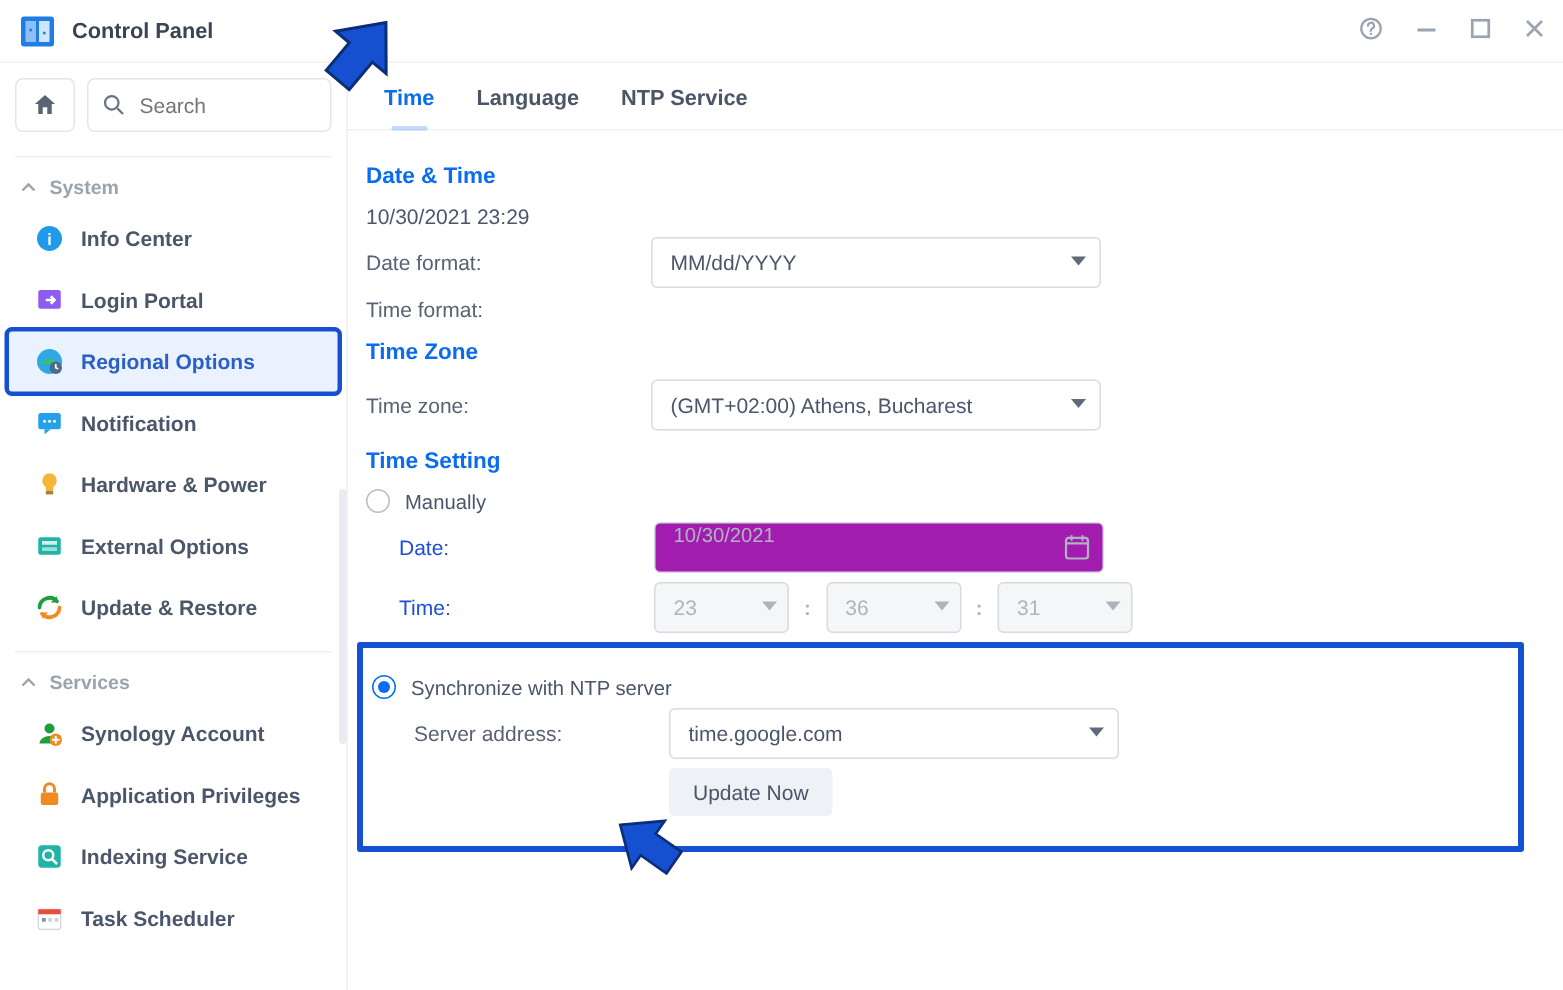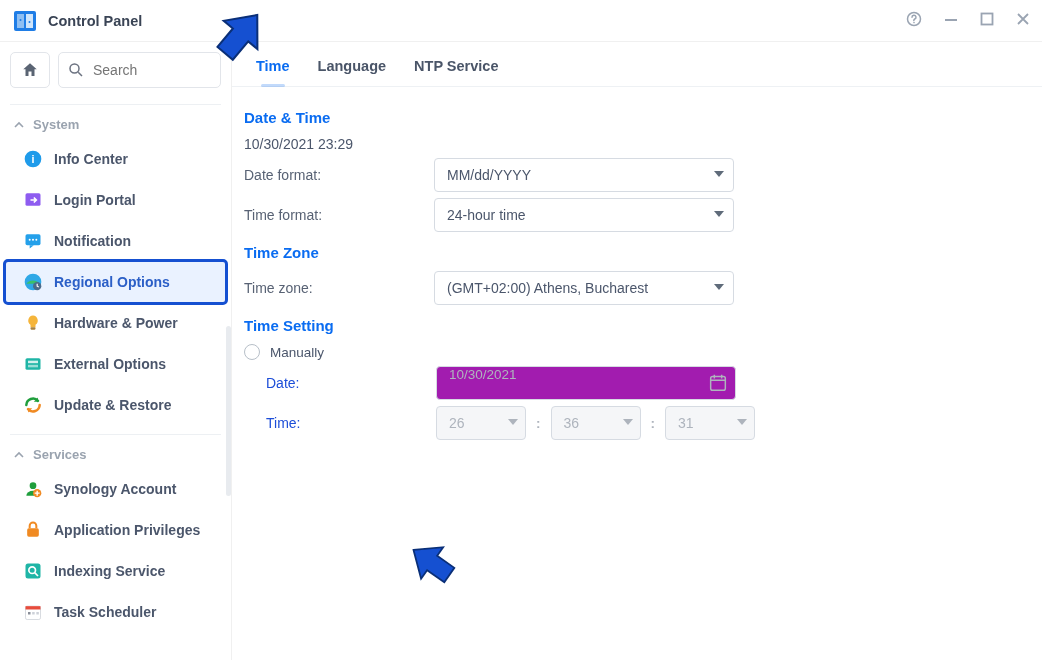--- a/index.html
+++ b/index.html
@@ -152,42 +152,42 @@
         </li>
       <li class="nav-item">
           <span class="nicon">
             <svg width="20" height="20" viewBox="0 0 24 24">
               <rect x="3" y="4" width="18" height="15" rx="2" fill="#8e5cf0"></rect>
               <path d="M9 12 L15 12 M13 9 L16 12 L13 15" stroke="#fff" stroke-width="2" fill="none"></path>
             </svg>
           </span>
           <span>Login Portal</span>
         </li>
+      <li class="nav-item active outlined">
+          <span class="nicon">
+            <svg width="20" height="20" viewBox="0 0 24 24">
+              <circle cx="12" cy="12" r="10" fill="#2fa8e6"></circle>
+              <path d="M4 14 C8 9 16 9 20 14" fill="#3ac06b"></path>
+              <circle cx="17" cy="17" r="5" fill="#4c6b8a"></circle>
+              <path d="M17 14 L17 17 L19 18" stroke="#fff" stroke-width="1.4" fill="none"></path>
+            </svg>
+          </span>
+          <span>Regional Options</span>
+        </li>
       <li class="nav-item">
           <span class="nicon">
             <svg width="20" height="20" viewBox="0 0 24 24">
               <rect x="3" y="4" width="18" height="13" rx="2" fill="#24a0ea"></rect>
               <path d="M8 17 L8 21 L13 17" fill="#24a0ea"></path>
               <circle cx="8" cy="10.5" r="1.2" fill="#fff"></circle>
               <circle cx="12" cy="10.5" r="1.2" fill="#fff"></circle>
               <circle cx="16" cy="10.5" r="1.2" fill="#fff"></circle>
             </svg>
           </span>
           <span>Notification</span>
-        </li>
-      <li class="nav-item active outlined">
-          <span class="nicon">
-            <svg width="20" height="20" viewBox="0 0 24 24">
-              <circle cx="12" cy="12" r="10" fill="#2fa8e6"></circle>
-              <path d="M4 14 C8 9 16 9 20 14" fill="#3ac06b"></path>
-              <circle cx="17" cy="17" r="5" fill="#4c6b8a"></circle>
-              <path d="M17 14 L17 17 L19 18" stroke="#fff" stroke-width="1.4" fill="none"></path>
-            </svg>
-          </span>
-          <span>Regional Options</span>
         </li>
       <li class="nav-item">
           <span class="nicon">
             <svg width="20" height="20" viewBox="0 0 24 24">
               <path d="M12 3 A6 6 0 0 1 15 14 L15 17 H9 V14 A6 6 0 0 1 12 3 Z" fill="#f5b53b"></path>
               <rect x="9" y="17" width="6" height="3" rx="1" fill="#a88242"></rect>
             </svg>
           </span>
           <span>Hardware &amp; Power</span>
         </li>
@@ -283,26 +283,20 @@
         <div class="form-label">Date format:</div>
         <div class="select">
             <div class="box">
               <span>MM/dd/YYYY</span>
             </div>
             <div class="caret"></div>
           </div>
       </div>
       <div class="form-row">
         <div class="form-label">Time format:</div>
-        <div class="select">
-            <div class="box">
-              <span>24-hour time</span>
-            </div>
-            <div class="caret"></div>
-          </div>
       </div>
 
       <div class="sec-title">Time Zone</div>
       <div class="form-row">
         <div class="form-label">Time zone:</div>
         <div class="select">
             <div class="box">
               <span>(GMT+02:00) Athens, Bucharest</span>
             </div>
             <div class="caret"></div>
@@ -323,21 +317,21 @@
                   <rect x="4" y="5" width="16" height="15" rx="2"></rect>
                   <path d="M4 9 H20 M8 3 V7 M16 3 V7"></path>
                 </svg></span>
           </div>
         </div>
         <div class="sub-row">
           <div class="sub-label">Time:</div>
           <div class="time-group">
             <div class="mini-select">
                 <div class="box">
-                  <span>26</span>
+                  <span>23</span>
                 </div>
                 <div class="caret"></div>
               </div>
             <span class="colon">:</span>
             <div class="mini-select">
                 <div class="box">
                   <span>36</span>
                 </div>
                 <div class="caret"></div>
               </div>
@@ -345,20 +339,41 @@
             <div class="mini-select">
                 <div class="box">
                   <span>31</span>
                 </div>
                 <div class="caret"></div>
               </div>
           </div>
         </div>
       </div>
 
+      <div class="ntp-box">
+        <div class="radio-row" style="margin-left:0;">
+          <span class="radio checked"></span>
+          <span style="color:#4b566b;">Synchronize with NTP server</span>
+        </div>
+        <div class="indent">
+          <div class="sub-row">
+            <div class="sub-label active">Server address:</div>
+            <div class="select">
+                <div class="box">
+                  <span>time.google.com</span>
+                </div>
+                <div class="caret"></div>
+              </div>
+          </div>
+          <div class="sub-row">
+            <div class="sub-label active"></div>
+            <button class="btn gray">Update Now</button>
+          </div>
+        </div>
+      </div>
     </div>
 
   </div>
 </div>
 
 <div class="arrow" style="left:198px; top:-2px;">
   <svg width="80" height="80" viewBox="0 0 80 80">
     <g transform="rotate(40 40 40)">
       <path d="M40 10 L62 36 L50 36 L50 60 L30 60 L30 36 L18 36 Z" fill="#1550d1" stroke="#0a2f77" stroke-width="2"></path>
     </g>

